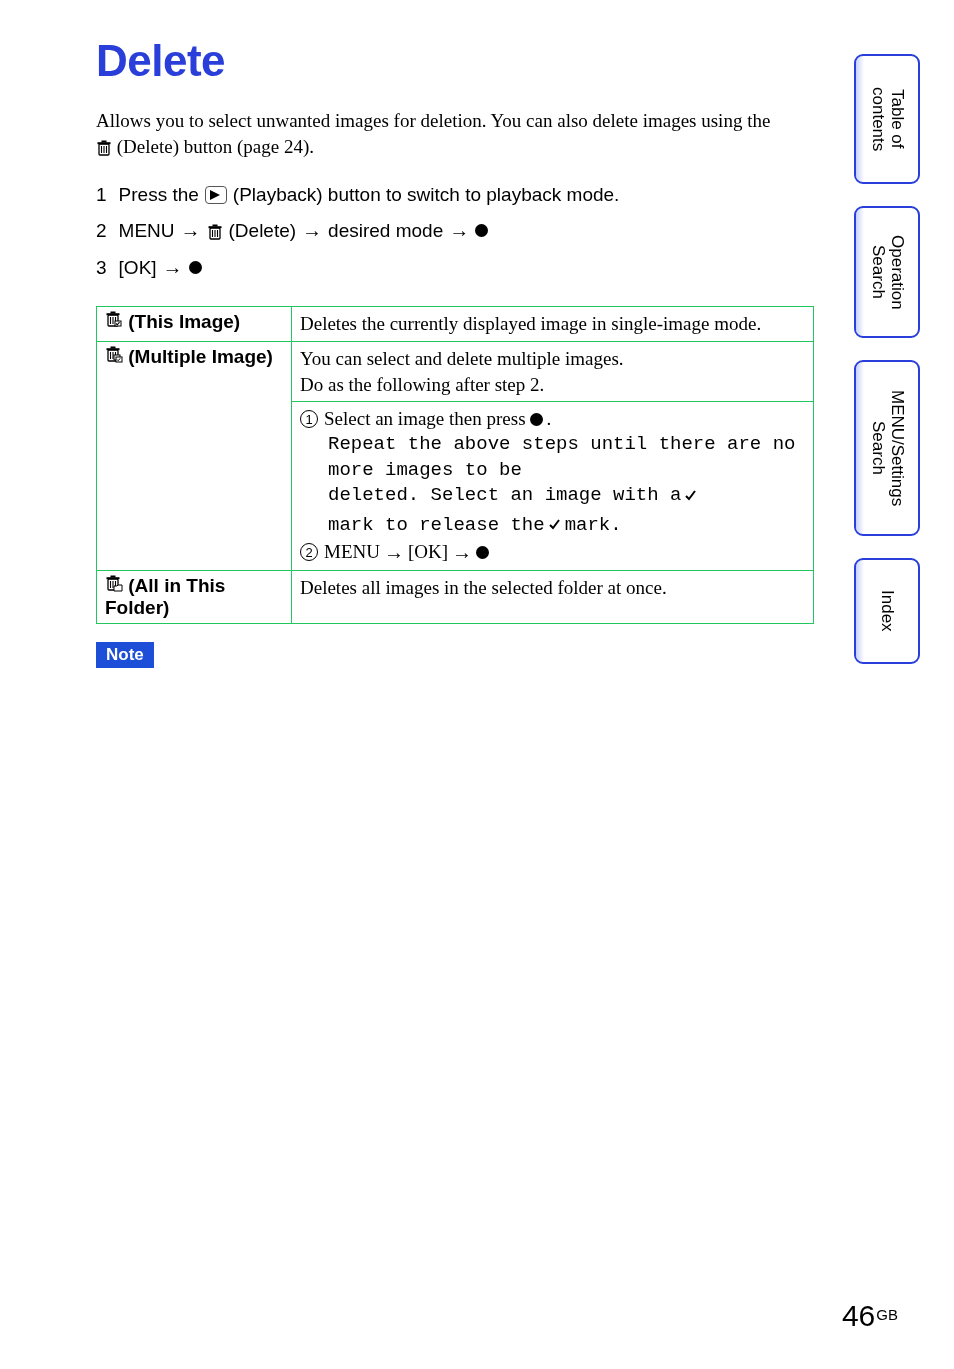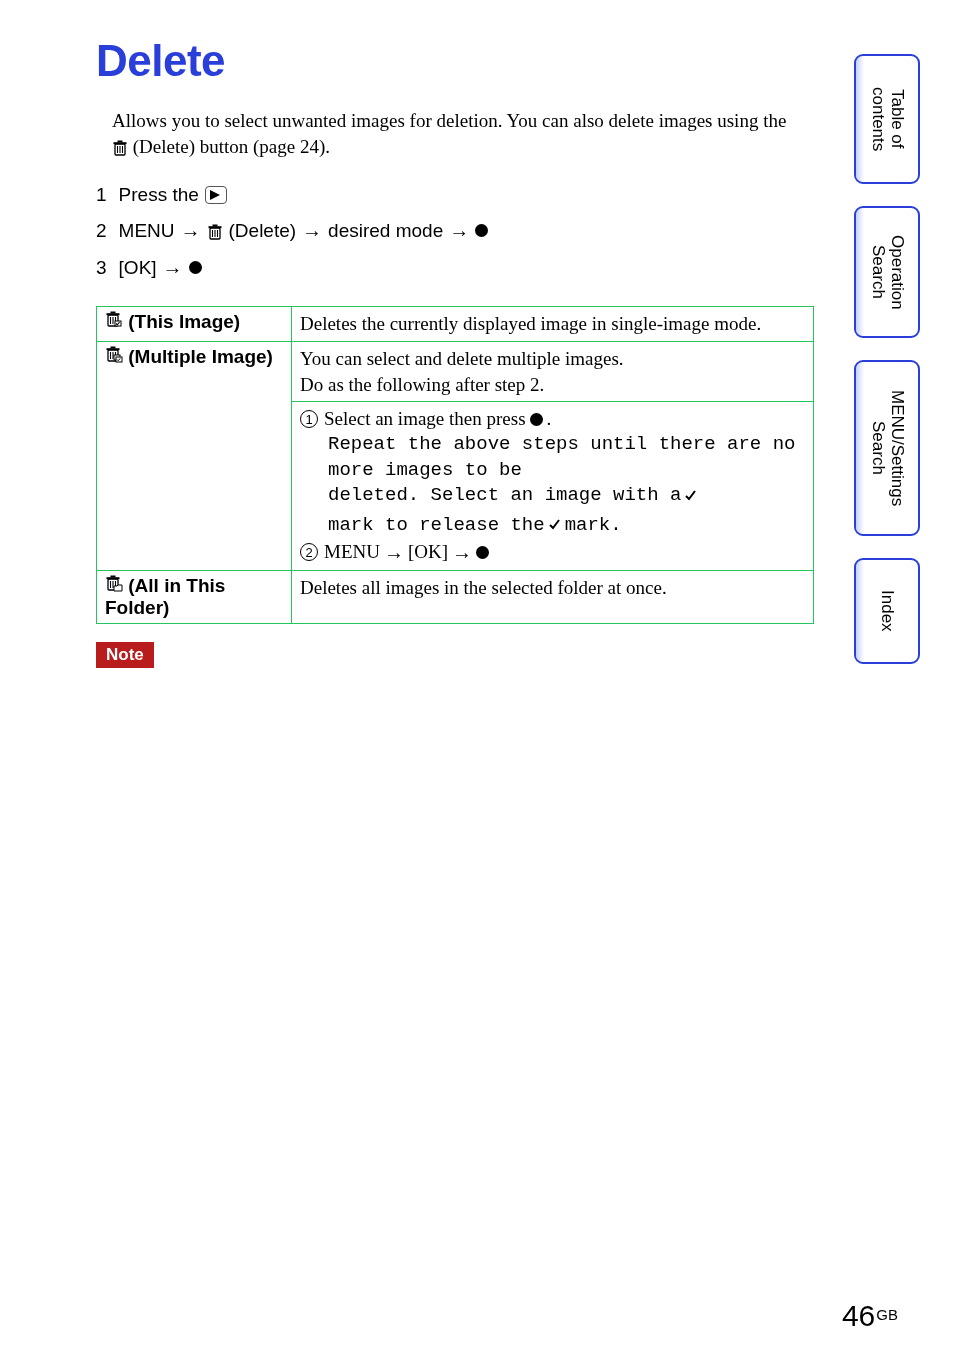--- a/index.html
+++ b/index.html
@@ -26,21 +26,21 @@
     font-family: Arial, Helvetica, sans-serif;
     font-weight: 700;
     font-size: 44px;
     color: #2a3fd9;
     margin: 0 0 22px 0;
     letter-spacing: -0.5px;
   }
   .intro {
     font-size: 19px;
     line-height: 1.35;
-    margin: 0 0 18px 16px;
+    margin: 0 0 18px 0;
     color: #000;
   }
   .steps {
     font-family: Arial, Helvetica, sans-serif;
     font-size: 19px;
     color: #000;
     line-height: 1.85;
     margin-bottom: 20px;
   }
   .step-row { display: flex; align-items: center; gap: 6px; flex-wrap: wrap; }
@@ -75,21 +75,21 @@
   }
   table.modes .label-cell {
     font-family: Arial, Helvetica, sans-serif;
     font-weight: 700;
     width: 195px;
   }
   .sub-border td.desc-cell { border-top: 1px solid #000; }
   .desc-inner { line-height: 1.35; }
   .note-badge {
     display: inline-block;
-    background: #b91c1c;
+    background: #1d4ed8;
     color: #fff;
     font-family: Arial, Helvetica, sans-serif;
     font-weight: 700;
     font-size: 17px;
     padding: 3px 10px;
     margin: 18px 0 6px 0;
   }
   .note-list {
     font-size: 18px;
     line-height: 1.3;
@@ -229,20 +229,21 @@
 
     <div class="steps">
       <div class="step-row">
         <span class="step-num">1</span>
         <span>Press the </span>
         <span class="icon-box">
             <svg width="12" height="10">
               <use href="#play-icon"></use>
             </svg>
           </span>
+        <span> (Playback) button to switch to playback mode.</span>
       </div>
       <div class="step-row">
         <span class="step-num">2</span>
         <span>MENU </span>
         <span class="arrow-r">→</span>
         <span><svg width="16" height="16">
               <use href="#trash-icon"></use>
             </svg></span>
         <span> (Delete) </span>
         <span class="arrow-r">→</span>

